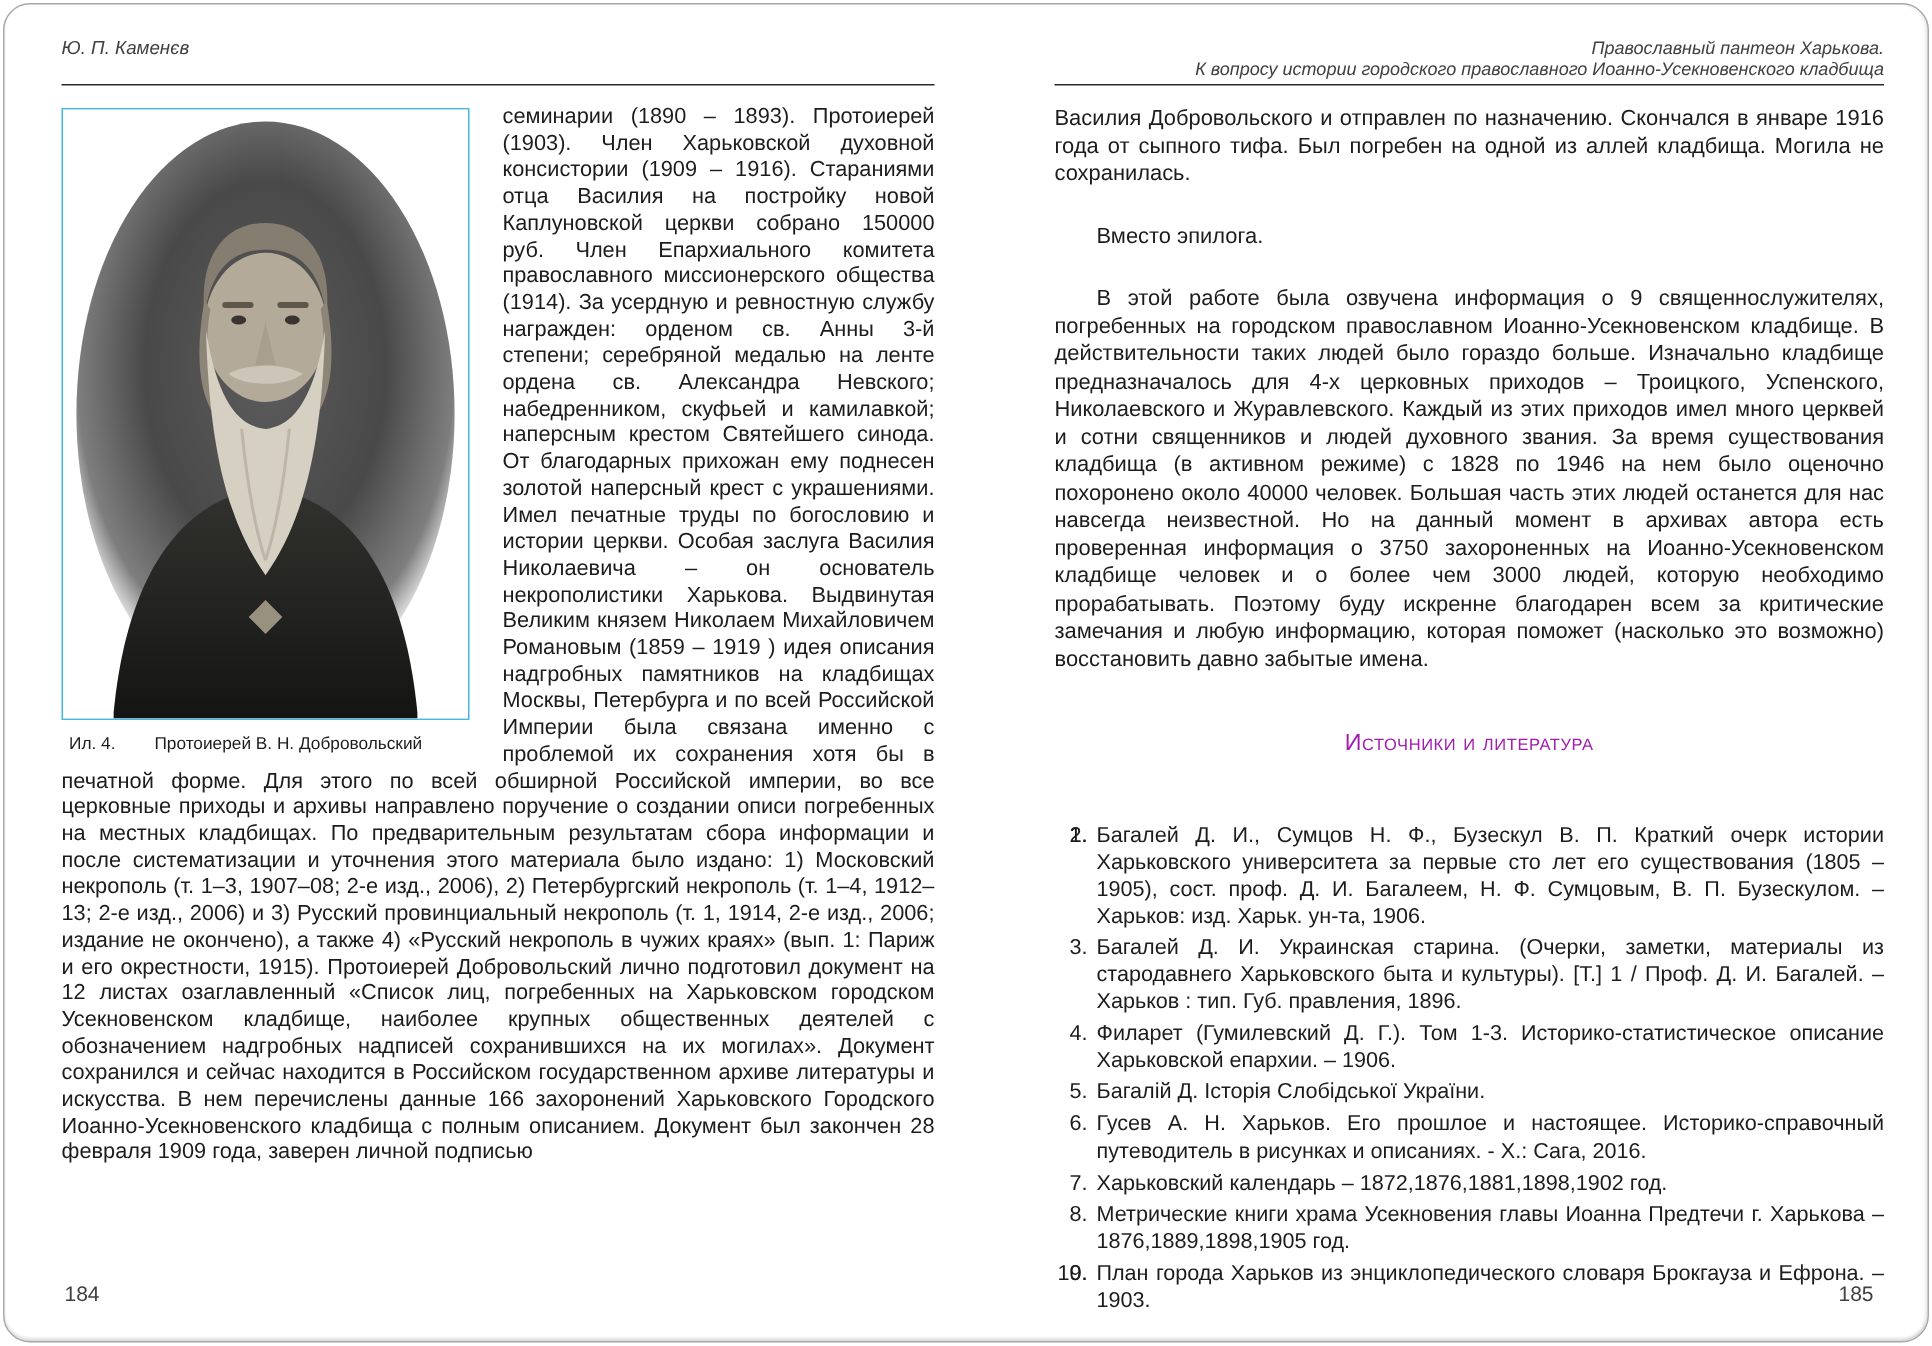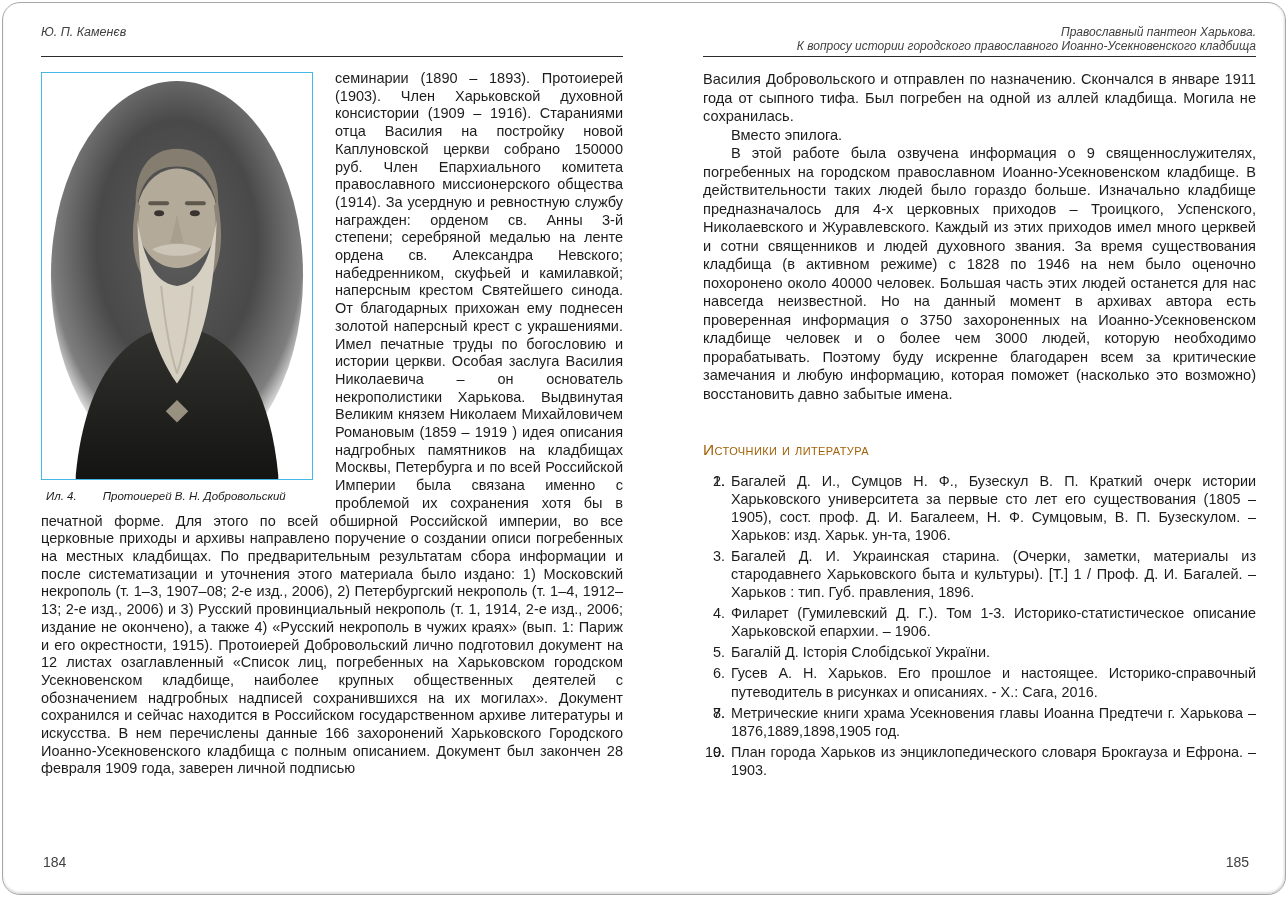--- a/index.html
+++ b/index.html
@@ -19,32 +19,32 @@
     height:32px; display:flex; flex-direction:column; justify-content:flex-start;
     border-bottom:1.5px solid #2b2b2b; padding-bottom:0;
     font-style:italic; font-size:12.5px; color:#404040; line-height:14px;
   }
   .running-head.right { text-align:right; font-size:12px; }
 
   .body-text { margin-top:13px; text-align:justify; }
   .body-left  { font-size:14.5px; line-height:17.7px; }
   .body-right { font-size:14.6px; line-height:18.5px; }
   .body-right p { margin:0; }
-  .body-right p.indent { text-indent:28px; }
+  .body-right p.indent { text-indent:28px;margin-top:23px; }
   .b { font-weight:normal; }
 
   figure.photo-figure { float:left; width:284px; margin:2px 10px 4px 0; }
   .photo-frame { width:272px; height:408px; border:1px solid #45b7e6; background:#fff; }
   .photo-frame svg { display:block; width:100%; height:100%; }
-  figcaption.caption { margin-top:8px; padding-left:5px; font-style:italic; font-size:11.5px; color:#1c1c1c; }
+  figcaption.caption { margin-top:8px; padding-left:5px; font-size:11.5px; color:#1c1c1c; }
   figcaption .cap-text { margin-left:26px; }
 
   .sources-heading {
-    margin-top:38px; margin-bottom:12px; 
-    font-variant:small-caps; font-size:15.5px; letter-spacing:0.4px; color:#a16207;
+    margin-top:38px; margin-bottom:42px; text-align:center;
+    font-variant:small-caps; font-size:15.5px; letter-spacing:0.4px; color:#a21caf;
     font-weight:normal;
   }
   .sources-list { margin-top:0; }
   .src-item { position:relative; padding-left:28px; margin-bottom:3px; font-size:14.4px; line-height:18.1px; text-align:justify; }
   .src-num { position:absolute; left:0; top:0; width:22px; text-align:right; }
 
   .page-number { position:absolute; bottom:24px; font-size:14px; color:#404040; }
   .page-number.left  { left:40px; }
   .page-number.right { right:36px; }
 </style>
@@ -101,34 +101,34 @@
     </div>
   </div>
 
   <div class="page page-right">
     <div class="running-head right">
       <span>Православный пантеон Харькова.</span>
       <span>К вопросу истории городского православного Иоанно-Усекновенского кладбища</span>
     </div>
 
     <div class="body-text body-right">
-      <p>Василия Добровольского и отправлен по назначению. Скончался в январе 1911 года от сыпного тифа. Был погребен на одной из аллей кладбища. Могила не сохранилась.</p>
+      <p>Василия Добровольского и отправлен по назначению. Скончался в январе 1916 года от сыпного тифа. Был погребен на одной из аллей кладбища. Могила не сохранилась.</p>
       <p class="indent">Вместо эпилога.</p>
       <p class="indent"><span>В этой работе была озвучена информация о 9 священнослужителях, погребенных на </span><span class="b">городском православном</span><span> Иоанно-Усекновенском кладбище. В действительности таких людей было гораздо больше. Изначально кладбище предназначалось для 4-х церковных приходов – Троицкого, Успенского, Николаевского и Журавлевского. Каждый из этих приходов имел много церквей и сотни священников и людей духовного звания. За время существования кладбища (в активном режиме) с 1828 по 1946 </span><span class="b">на нем было оценочно похоронено около 40000 человек.</span><span> Большая часть этих людей останется для нас навсегда неизвестной. Но на данный момент в архивах автора есть проверенная информация о 3750 захороненных на Иоанно-Усекновенском кладбище человек и о более чем 3000 людей, которую необходимо прорабатывать. Поэтому буду искренне благодарен всем за критические замечания и любую информацию, которая поможет (насколько это возможно) восстановить давно забытые имена.</span></p>
 
       <h2 class="sources-heading">Источники и литература</h2>
 
       <div class="sources-list">
         <div class="src-item"><span class="src-num">1.</span></div>
         <div class="src-item"><span class="src-num">2.</span><span>Багалей Д. И., Сумцов Н. Ф., Бузескул В. П. Краткий очерк истории Харьковского университета за первые сто лет его существования (1805 – 1905), сост. проф. Д. И. Багалеем, Н. Ф. Сумцовым, В. П. Бузескулом. – Харьков: изд. Харьк. ун-та, 1906.</span></div>
         <div class="src-item"><span class="src-num">3.</span><span>Багалей Д. И. Украинская старина. (Очерки, заметки, материалы из стародавнего Харьковского быта и культуры). [Т.] 1 / Проф. Д. И. Багалей. – Харьков : тип. Губ. правления, 1896.</span></div>
         <div class="src-item"><span class="src-num">4.</span><span>Филарет (Гумилевский Д. Г.). Том 1-3. Историко-статистическое описание Харьковской епархии. – 1906.</span></div>
         <div class="src-item"><span class="src-num">5.</span><span>Багалій Д. Історія Слобідської України.</span></div>
         <div class="src-item"><span class="src-num">6.</span><span>Гусев А. Н. Харьков. Его прошлое и настоящее. Историко-справочный путеводитель в рисунках и описаниях. - Х.: Сага, 2016.</span></div>
-        <div class="src-item"><span class="src-num">7.</span></div>
+        <div class="src-item"><span class="src-num">7.</span><span>Харьковский календарь – 1872,1876,1881,1898,1902 год.</span></div>
         <div class="src-item"><span class="src-num">8.</span><span>Метрические книги храма Усекновения главы Иоанна Предтечи г. Харькова – 1876,1889,1898,1905 год.</span></div>
         <div class="src-item"><span class="src-num">9.</span></div>
         <div class="src-item"><span class="src-num">10.</span><span>План города Харьков из энциклопедического словаря Брокгауза и Ефрона. – 1903.</span></div>
       </div>
     </div>
   </div>
 
   <div class="page-number left">184</div>
   <div class="page-number right">185</div>
 

